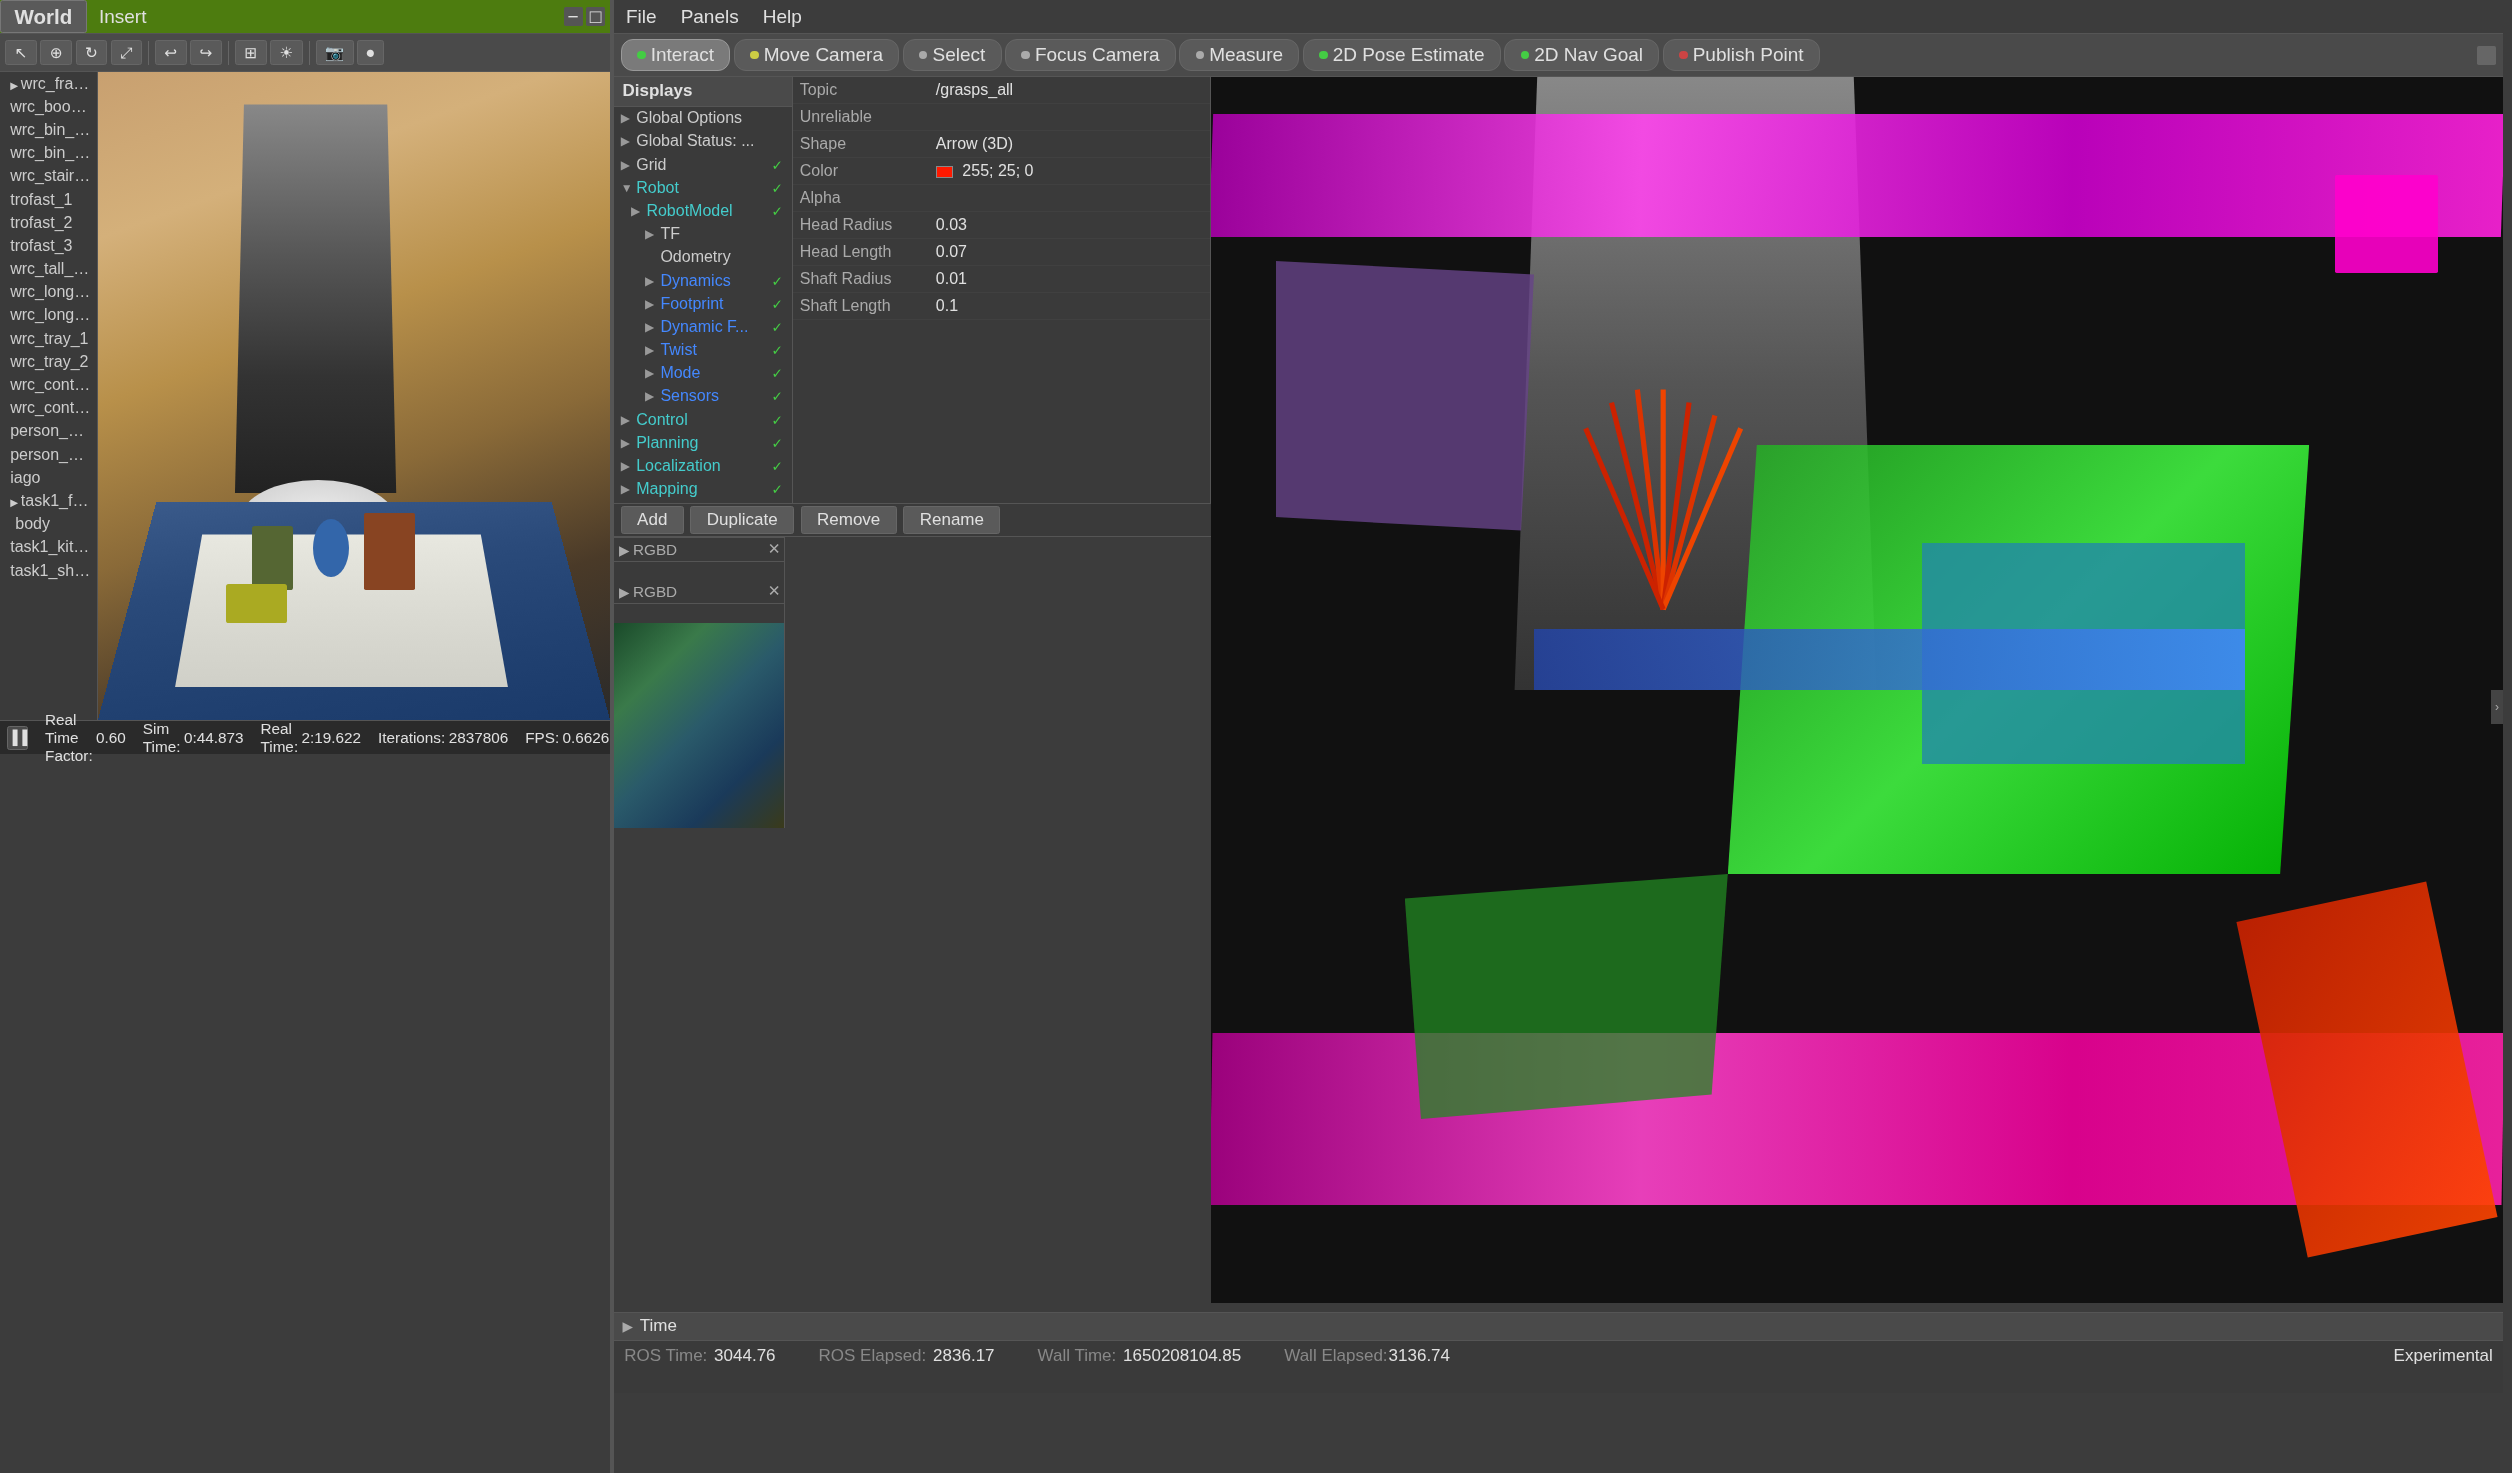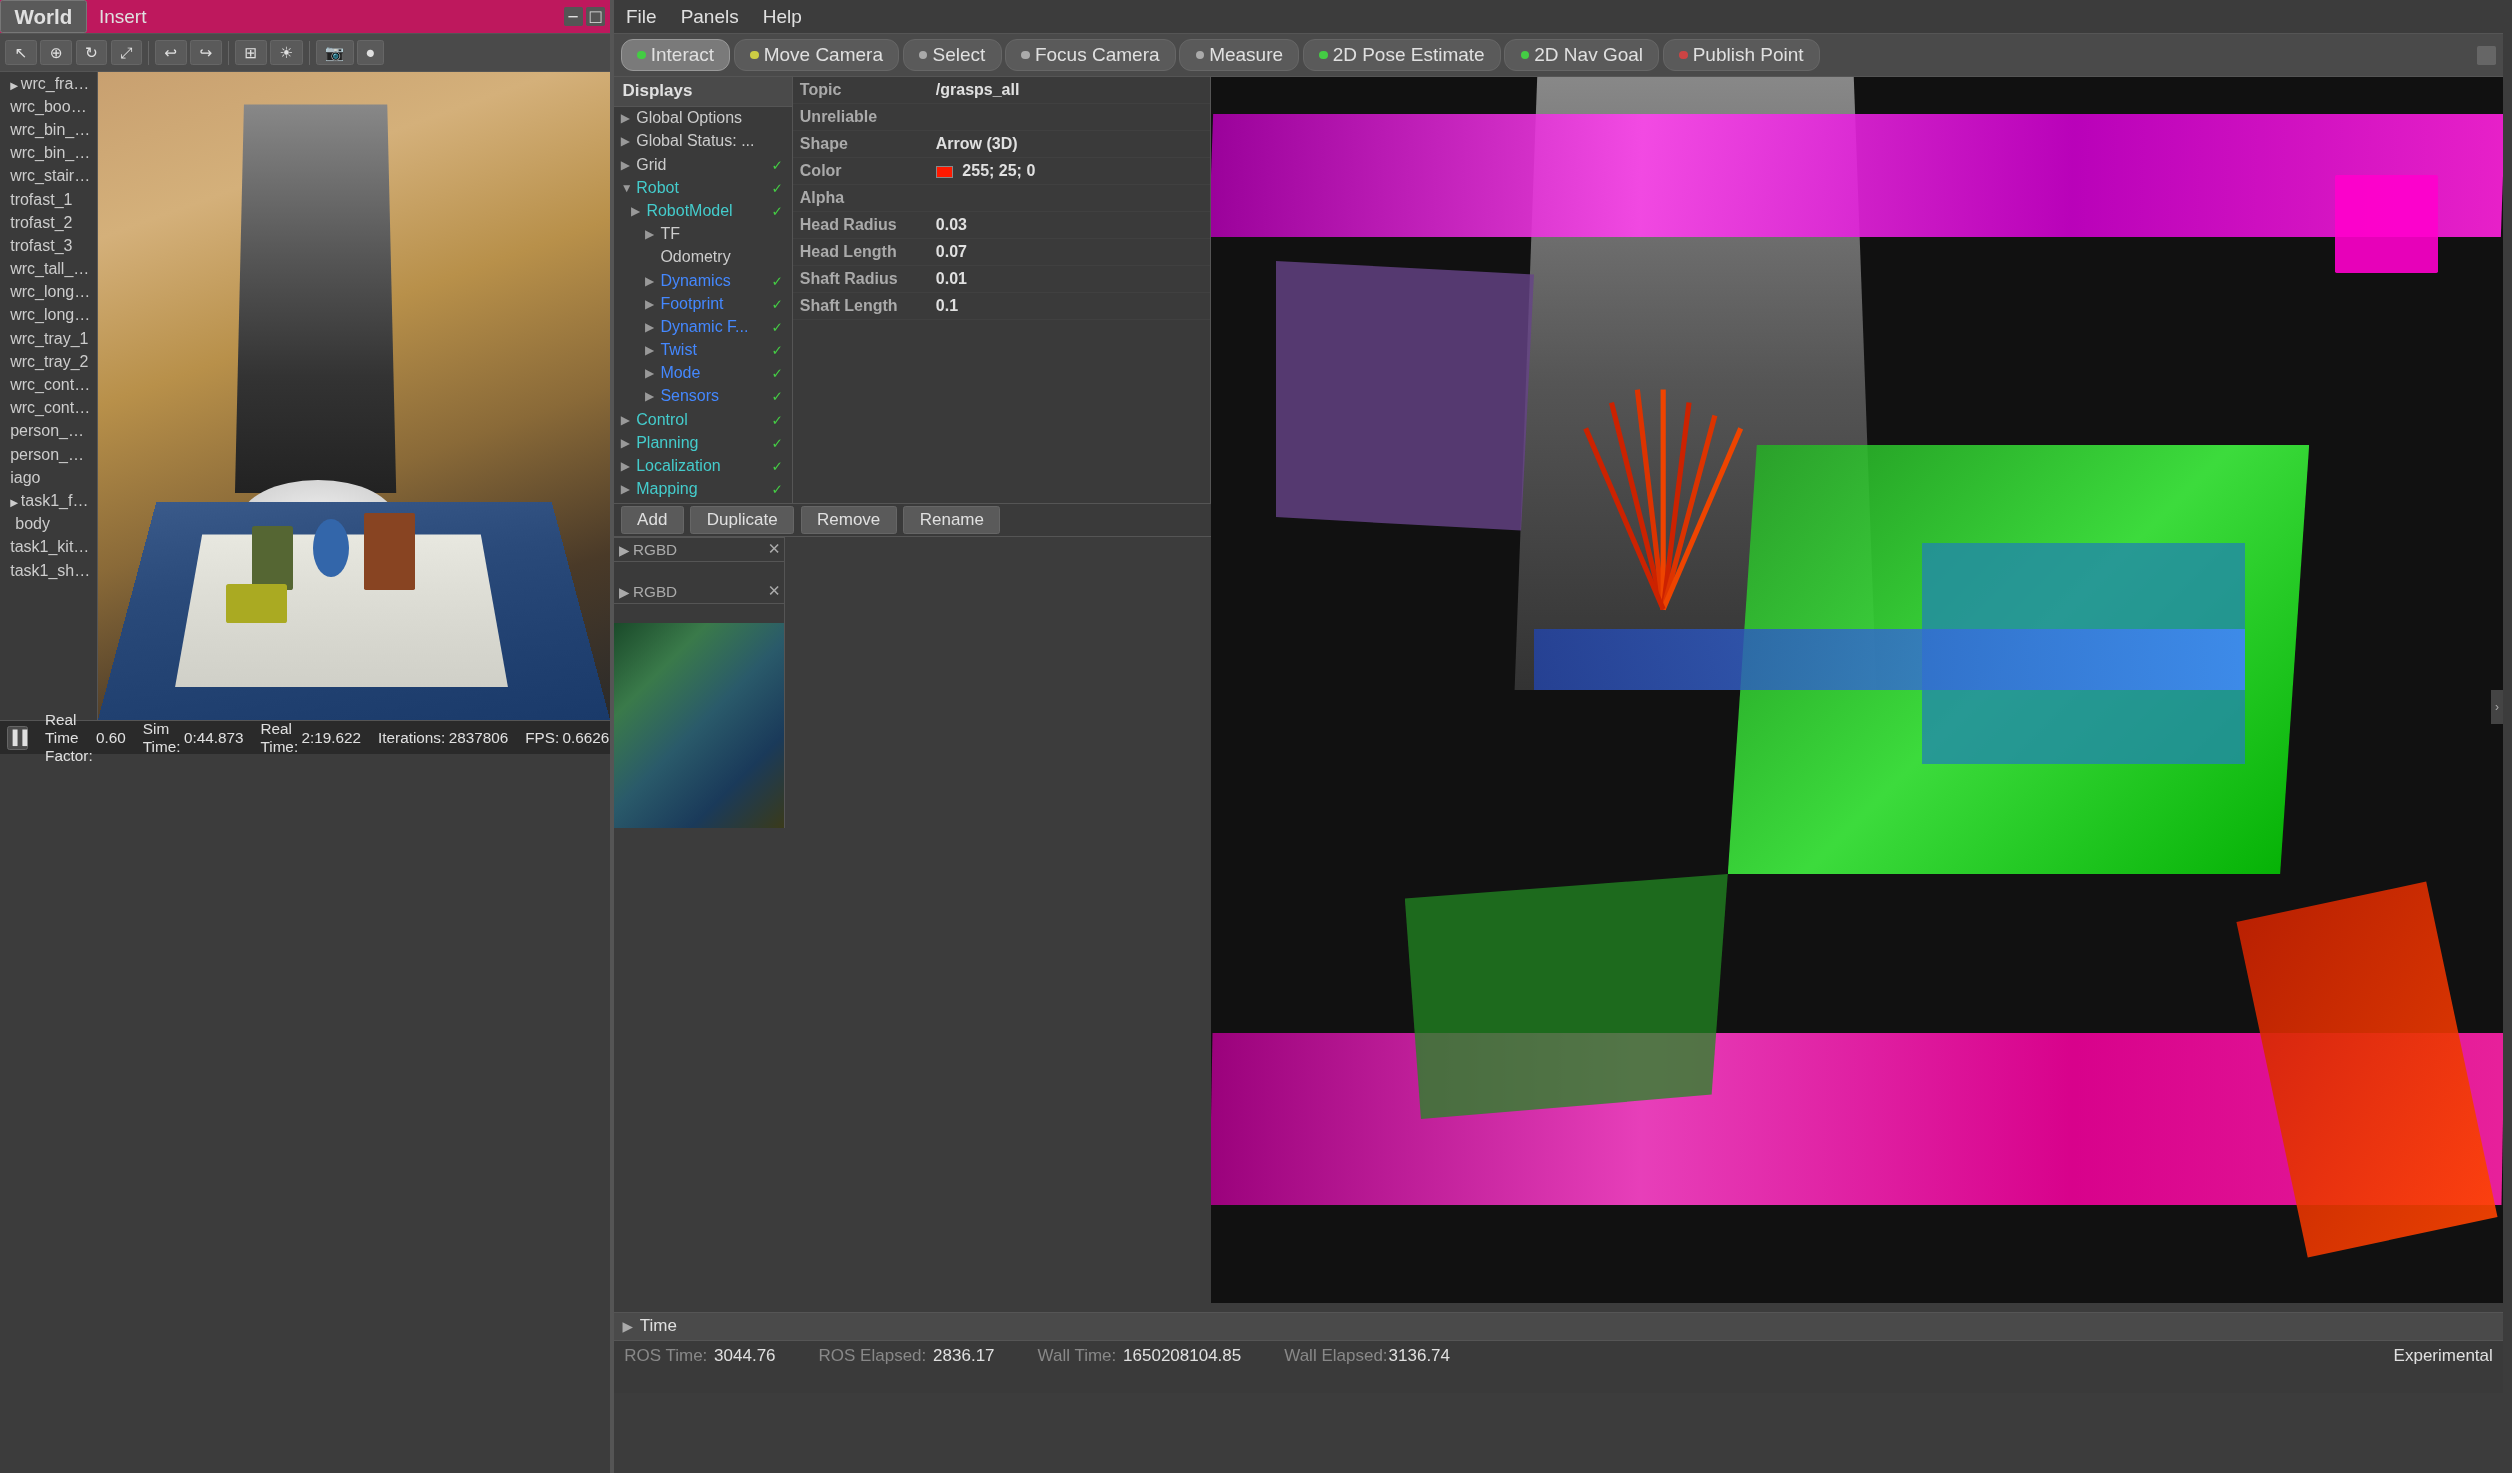--- a/index.html
+++ b/index.html
@@ -12,21 +12,21 @@
       color: #e0e0e0;
       overflow: hidden;
     }
 
     
     .top-menubar-left {
       position: absolute;
       top: 0; left: 0;
       width: 610px;
       height: 34px;
-      background: #be185d;
+      background: #4d7c0f;
       display: flex;
       align-items: center;
       border-bottom: 0.9px solid #555;
     }
     .menu-item {
       padding: 3.4px 12px;
       cursor: pointer;
       font-size: 19px;
       color: #e0e0e0;
     }
@@ -266,21 +266,20 @@
 
     
     .properties-panel {
       position: absolute;
       top: 77px; left: 179px;
       width: 418px;
       height: 426px;
       background: #3a3a3a;
       border-right: 0.9px solid #555;
       overflow-y: auto;
-      font-weight: bold;
     }
     .prop-row {
       display: flex;
       align-items: center;
       padding: 2.6px 6.8px;
       font-size: 16px;
       color: #ccc;
       border-bottom: 0.9px solid #404040;
       min-height: 27px;
     }

